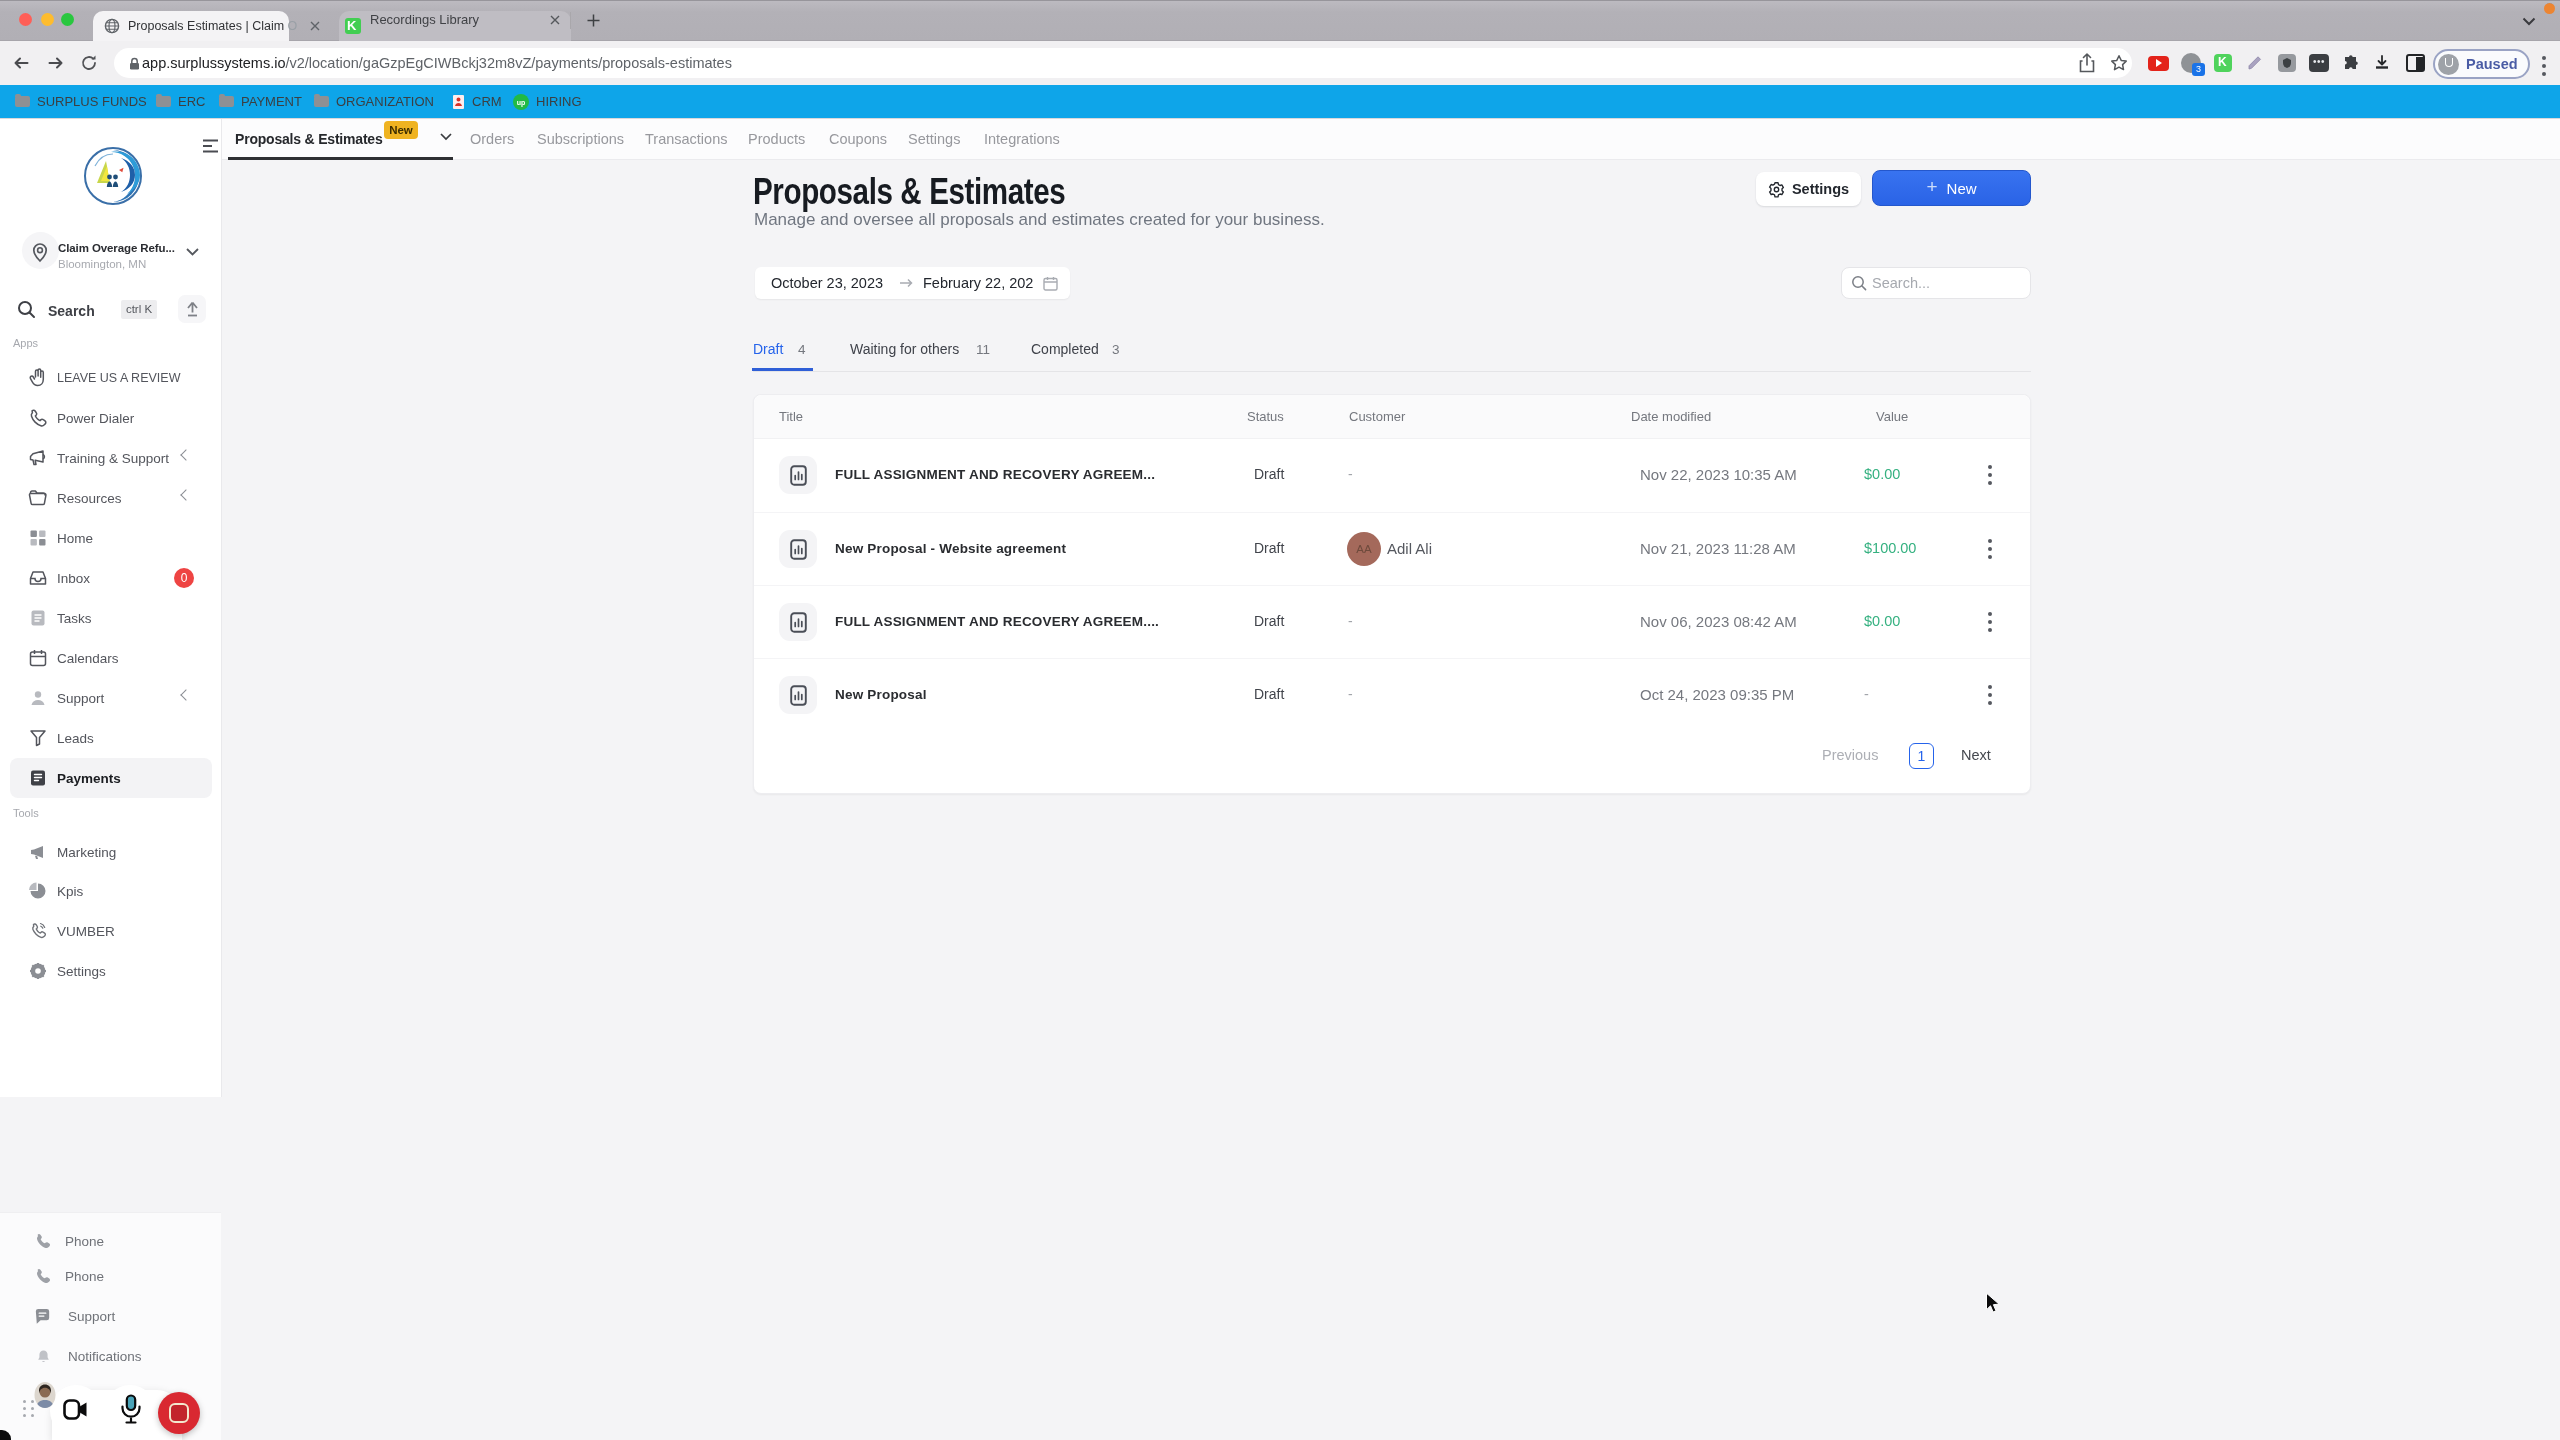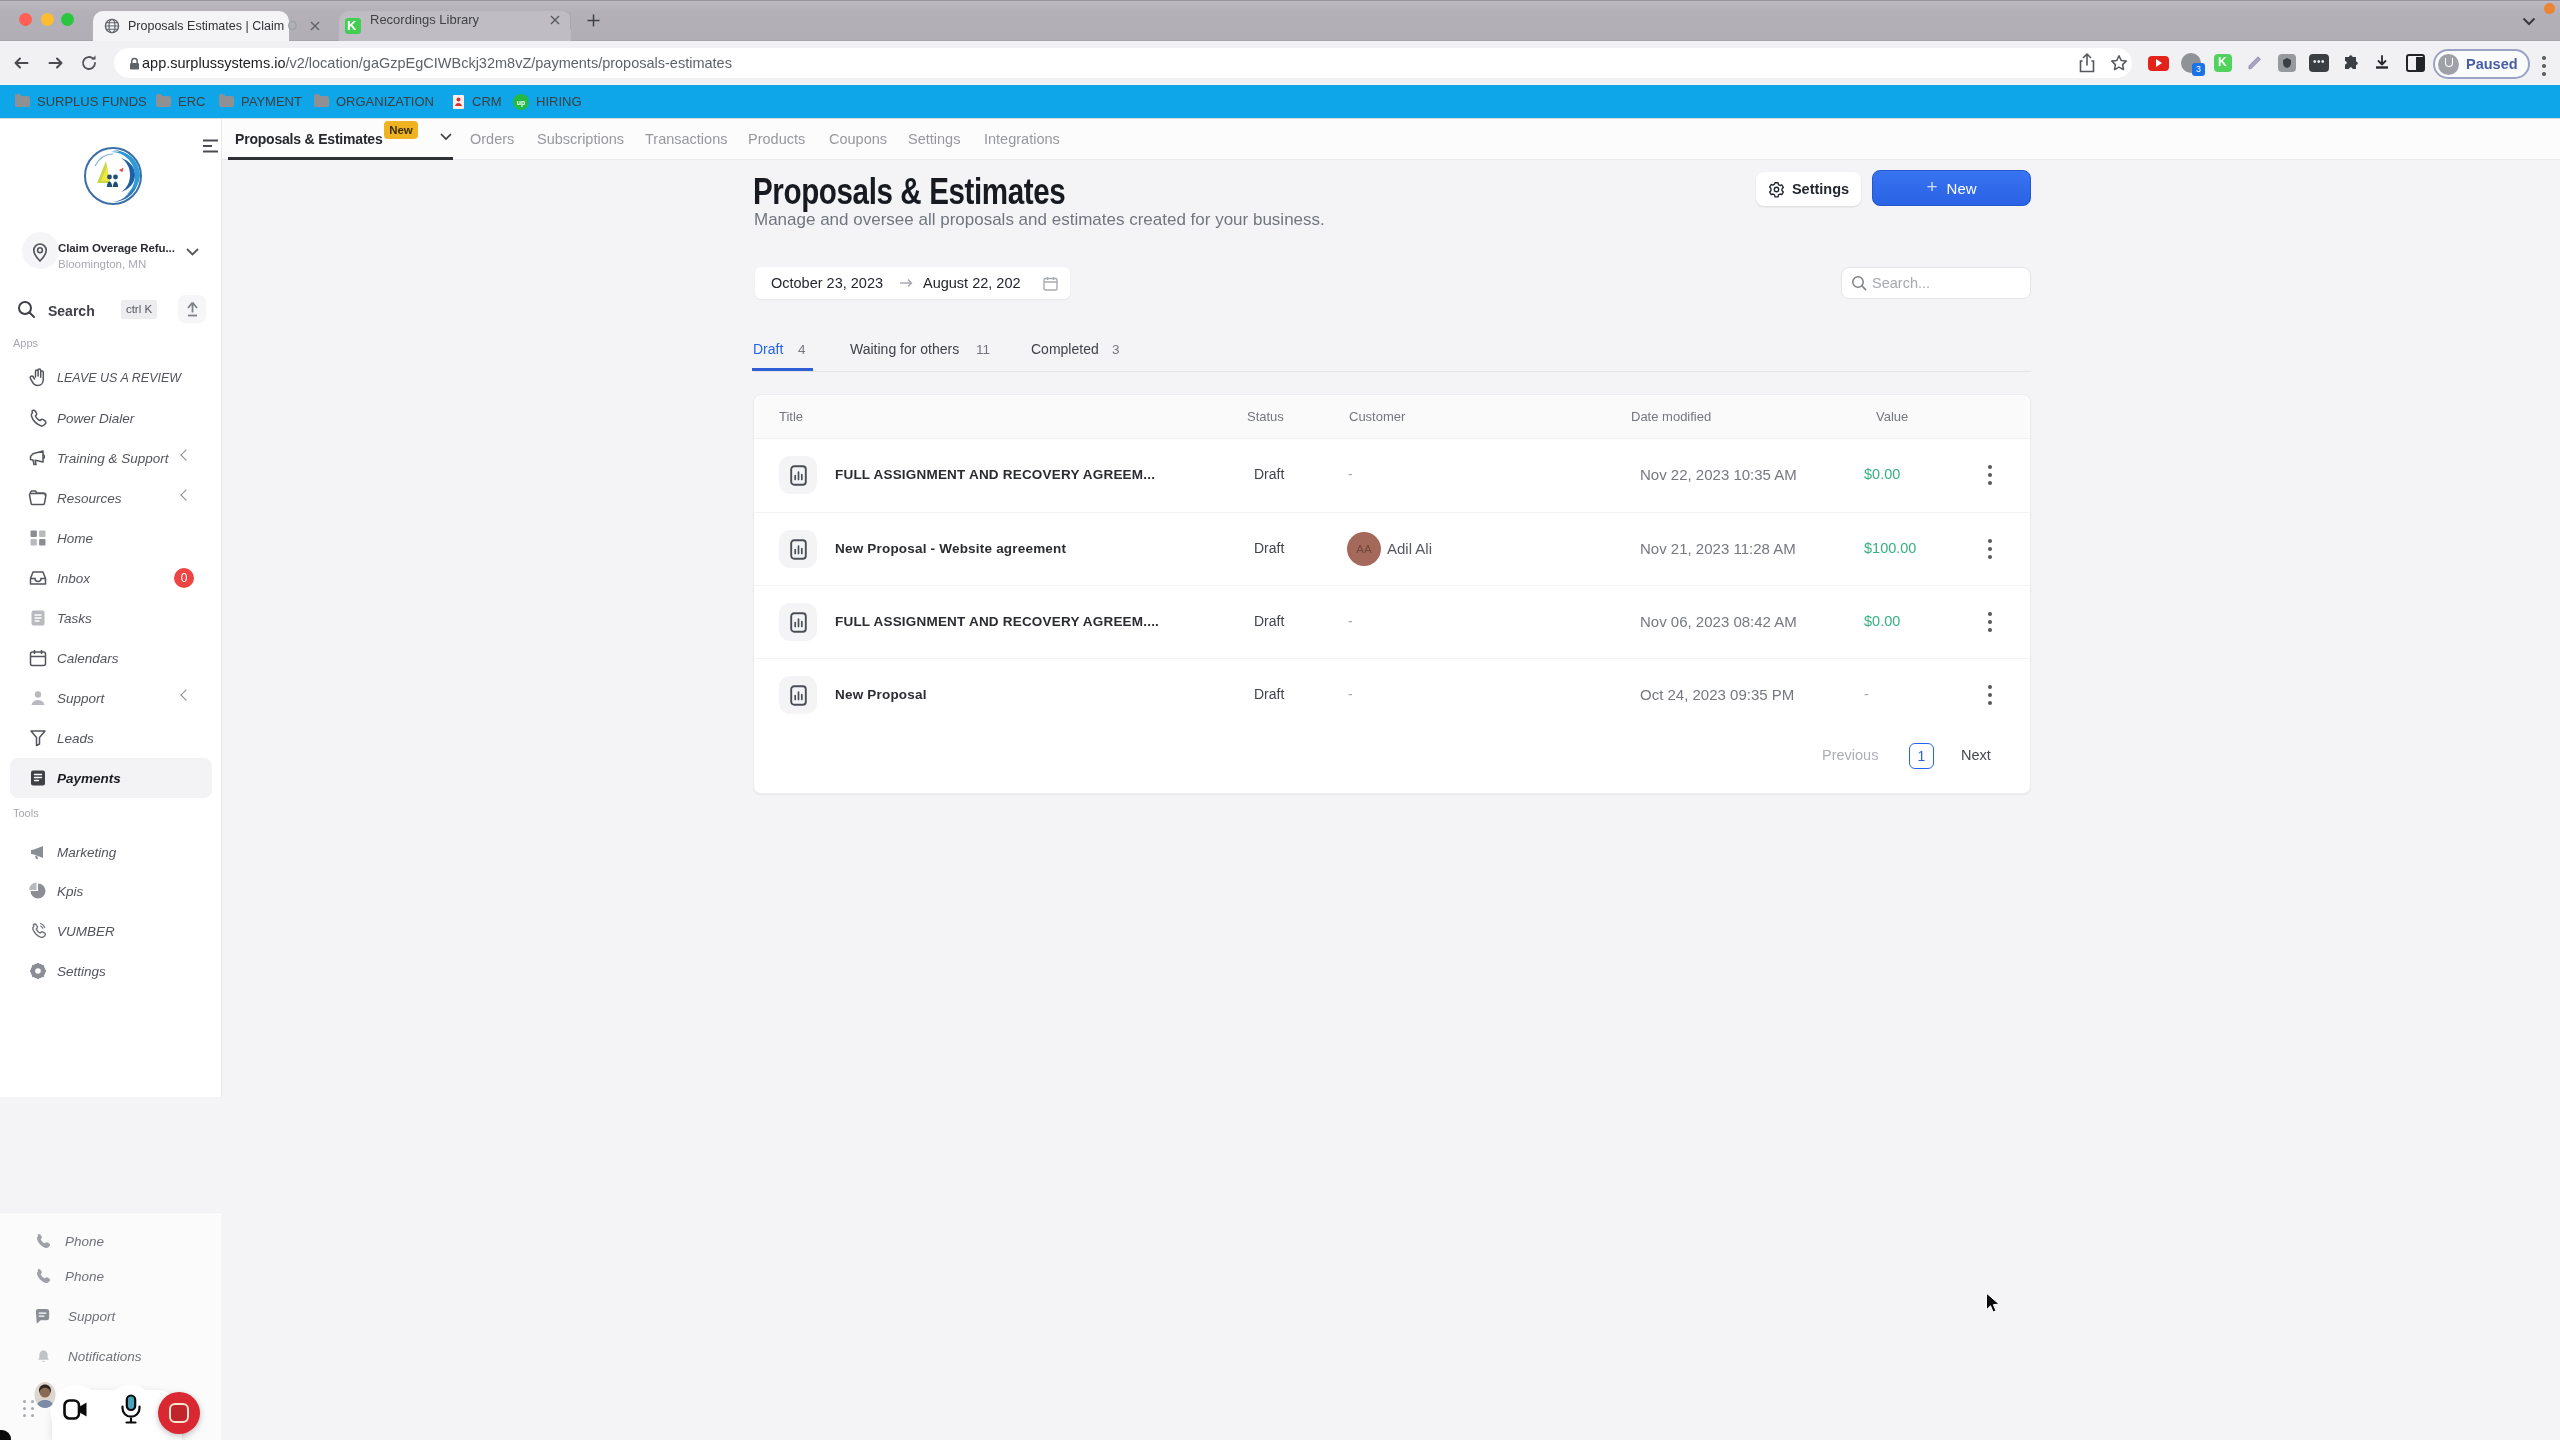--- a/index.html
+++ b/index.html
@@ -17,21 +17,21 @@
 #urltext span { color:#5F6368; }
 #bookmarks { left:0; top:85px; width:2560px; height:34px; background:#0ea5e9; border-bottom:1px solid #D9D8DB; }
 .bm { top:0; height:33px; display:flex; align-items:center; gap:7px; font-size:13px; color:#3C3F42; }
 .folder { width:15px; height:11px; background:#8E9094; border-radius:2px; position:relative; }
 .folder::before { content:""; position:absolute; left:0; top:-2px; width:6px; height:3px; background:#8E9094; border-radius:2px 2px 0 0; }
 
 #appnav { left:222px; top:119px; width:2338px; height:41px; background:#FCFCFD; border-bottom:1px solid #EBEBEE; }
 .navitem { top:12px; font-size:14.5px; color:#97989D; white-space:nowrap; }
 #sidebar { left:0; top:119px; width:222px; height:978px; background:#FFFFFF; border-right:1px solid #E9E9EC; }
 .sideitem { left:0; width:222px; height:40px; display:flex; align-items:center; }
-.sideitem .lbl { position:absolute; left:57px; font-size:13.5px; color:#53555C; white-space:nowrap;font-style:italic; }
+.sideitem .lbl { position:absolute; left:57px; font-size:13.5px; color:#53555C; white-space:nowrap; }
 .sideitem .ic { position:absolute; left:28px; width:20px; height:20px; }
 .chev { position:absolute; left:182px; top:13px; width:8px; height:8px; border-left:1.8px solid #8A8D93; border-bottom:1.8px solid #8A8D93; transform:rotate(45deg); }
 .seclbl { left:13px; font-size:11px; color:#A6A8AE; }
 
 #content { left:222px; top:160px; width:2338px; height:1280px; background:#F4F4F6; }
 .btn-settings { left:1756px; top:172px; width:105px; height:34px; background:#FFF; border-radius:8px; box-shadow:0 1px 2px rgba(16,24,40,.12); display:flex; align-items:center; justify-content:center; gap:7px; font-size:14.5px; font-weight:bold; color:#23272E; }
 .btn-new { left:1872px; top:170px; width:159px; height:36px; background:linear-gradient(#3873F0,#2A63E6); border:1px solid #2457CC; border-radius:8px; display:flex; align-items:center; justify-content:center; gap:9px; font-size:15px; color:#FFF; }
 #card { left:753px; top:394px; width:1278px; height:400px; background:#FFF; border:1px solid #EDEDF0; border-radius:8px; box-shadow:0 1px 2px rgba(0,0,0,.05); }
 .th { top:0; height:44px; line-height:44px; font-size:13px; color:#74777E; position:absolute; }
 .row { position:absolute; left:0; width:1276px; height:73px; border-top:1px solid #F4F4F6; }
@@ -408,21 +408,21 @@
     </svg>
   Settings
 </div>
 <div class="abs btn-new"><span style="font-size:19px;font-weight:normal;color:#CBDCFB;margin-top:-2px">+</span> New</div>
 
 <div class="abs" style="left:755px;top:267px;width:315px;height:32px;background:#FFF;border-radius:6px;box-shadow:0 1px 2px rgba(0,0,0,.06)"></div>
 <div class="abs" style="left:771px;top:275px;font-size:14.5px;color:#23272E">October 23, 2023</div>
 <svg class="abs" style="left:899px;top:278px" width="14" height="10" viewBox="0 0 14 10">
     <path d="M1 5h11M9 1.5L12.5 5 9 8.5" stroke="#A9ACB2" stroke-width="1.5" fill="none"></path>
   </svg>
-<div class="abs" style="left:923px;top:275px;font-size:14.5px;color:#23272E">August 22, 202</div>
+<div class="abs" style="left:923px;top:275px;font-size:14.5px;color:#23272E">February 22, 202</div>
 <svg class="abs" style="left:1043px;top:276px" width="15" height="15" viewBox="0 0 15 15">
     <rect x="1" y="2.5" width="13" height="11.5" rx="1.5" fill="none" stroke="#A9ACB2" stroke-width="1.4"></rect>
     <path d="M1 6h13M4.5 1v3M10.5 1v3" stroke="#A9ACB2" stroke-width="1.4"></path>
   </svg>
 
 <div class="abs" style="left:1841px;top:267px;width:190px;height:32px;background:#FFF;border:1px solid #E5E5E8;border-radius:8px"></div>
 <svg class="abs" style="left:1851px;top:275px" width="16" height="16" viewBox="0 0 16 16">
     <circle cx="7" cy="7" r="5.2" fill="none" stroke="#7B7F86" stroke-width="1.5"></circle>
     <path d="M11 11l3.6 3.6" stroke="#7B7F86" stroke-width="1.5" stroke-linecap="round"></path>
   </svg>

